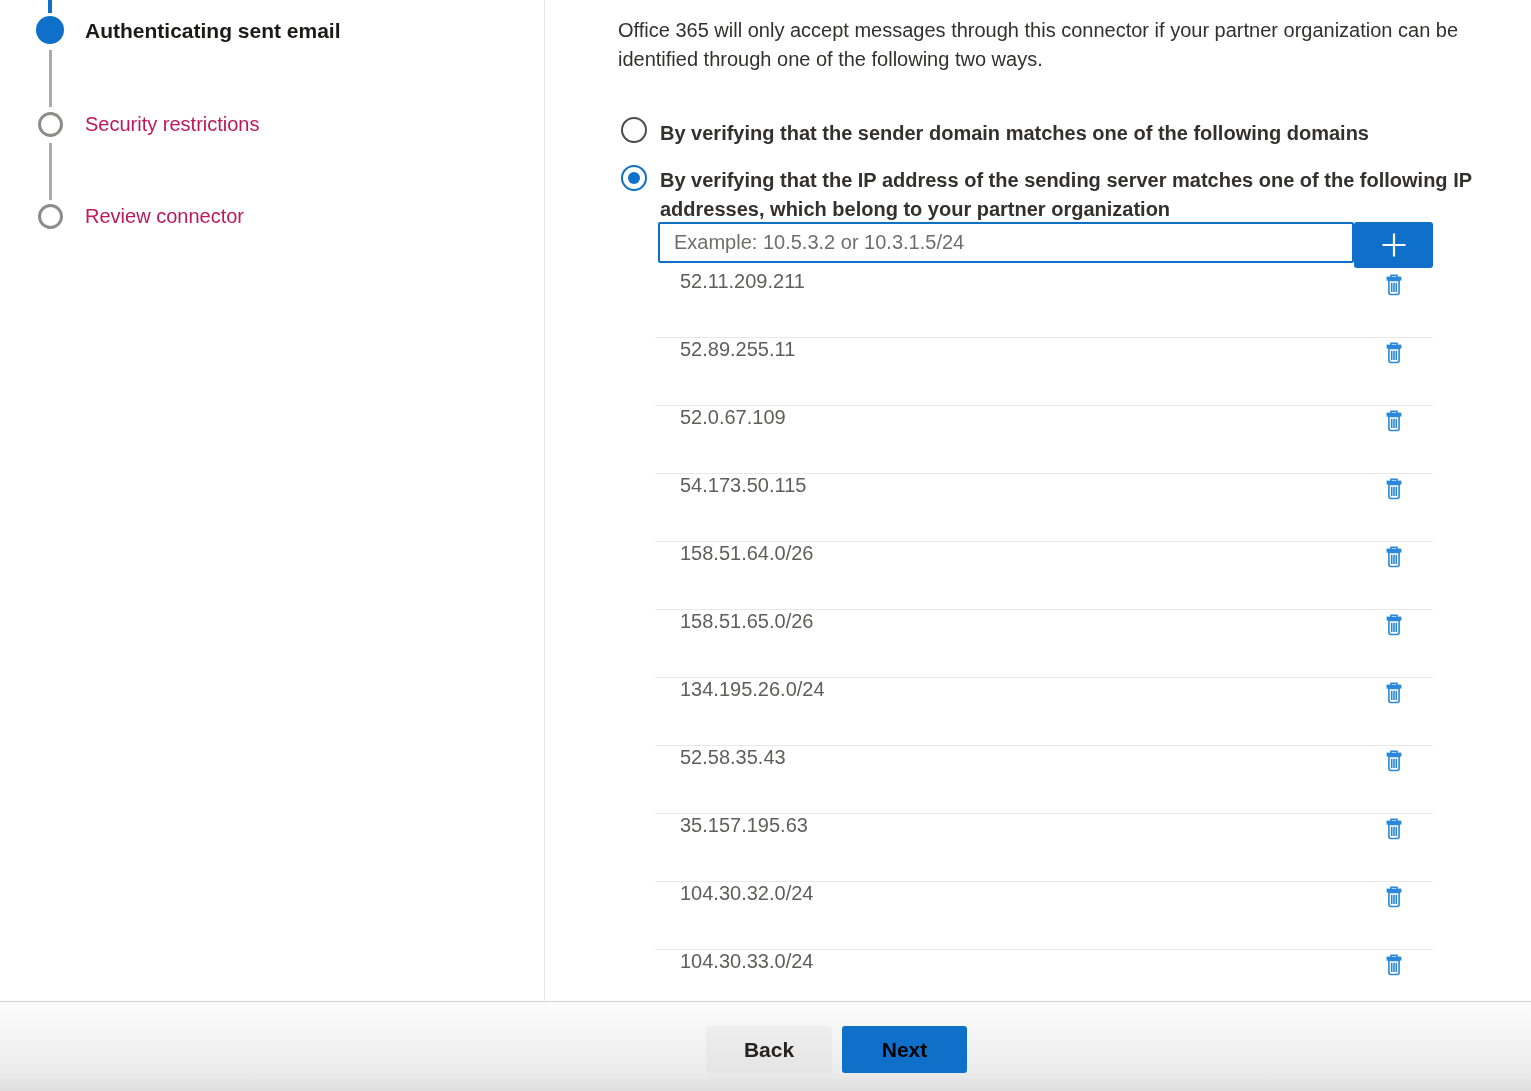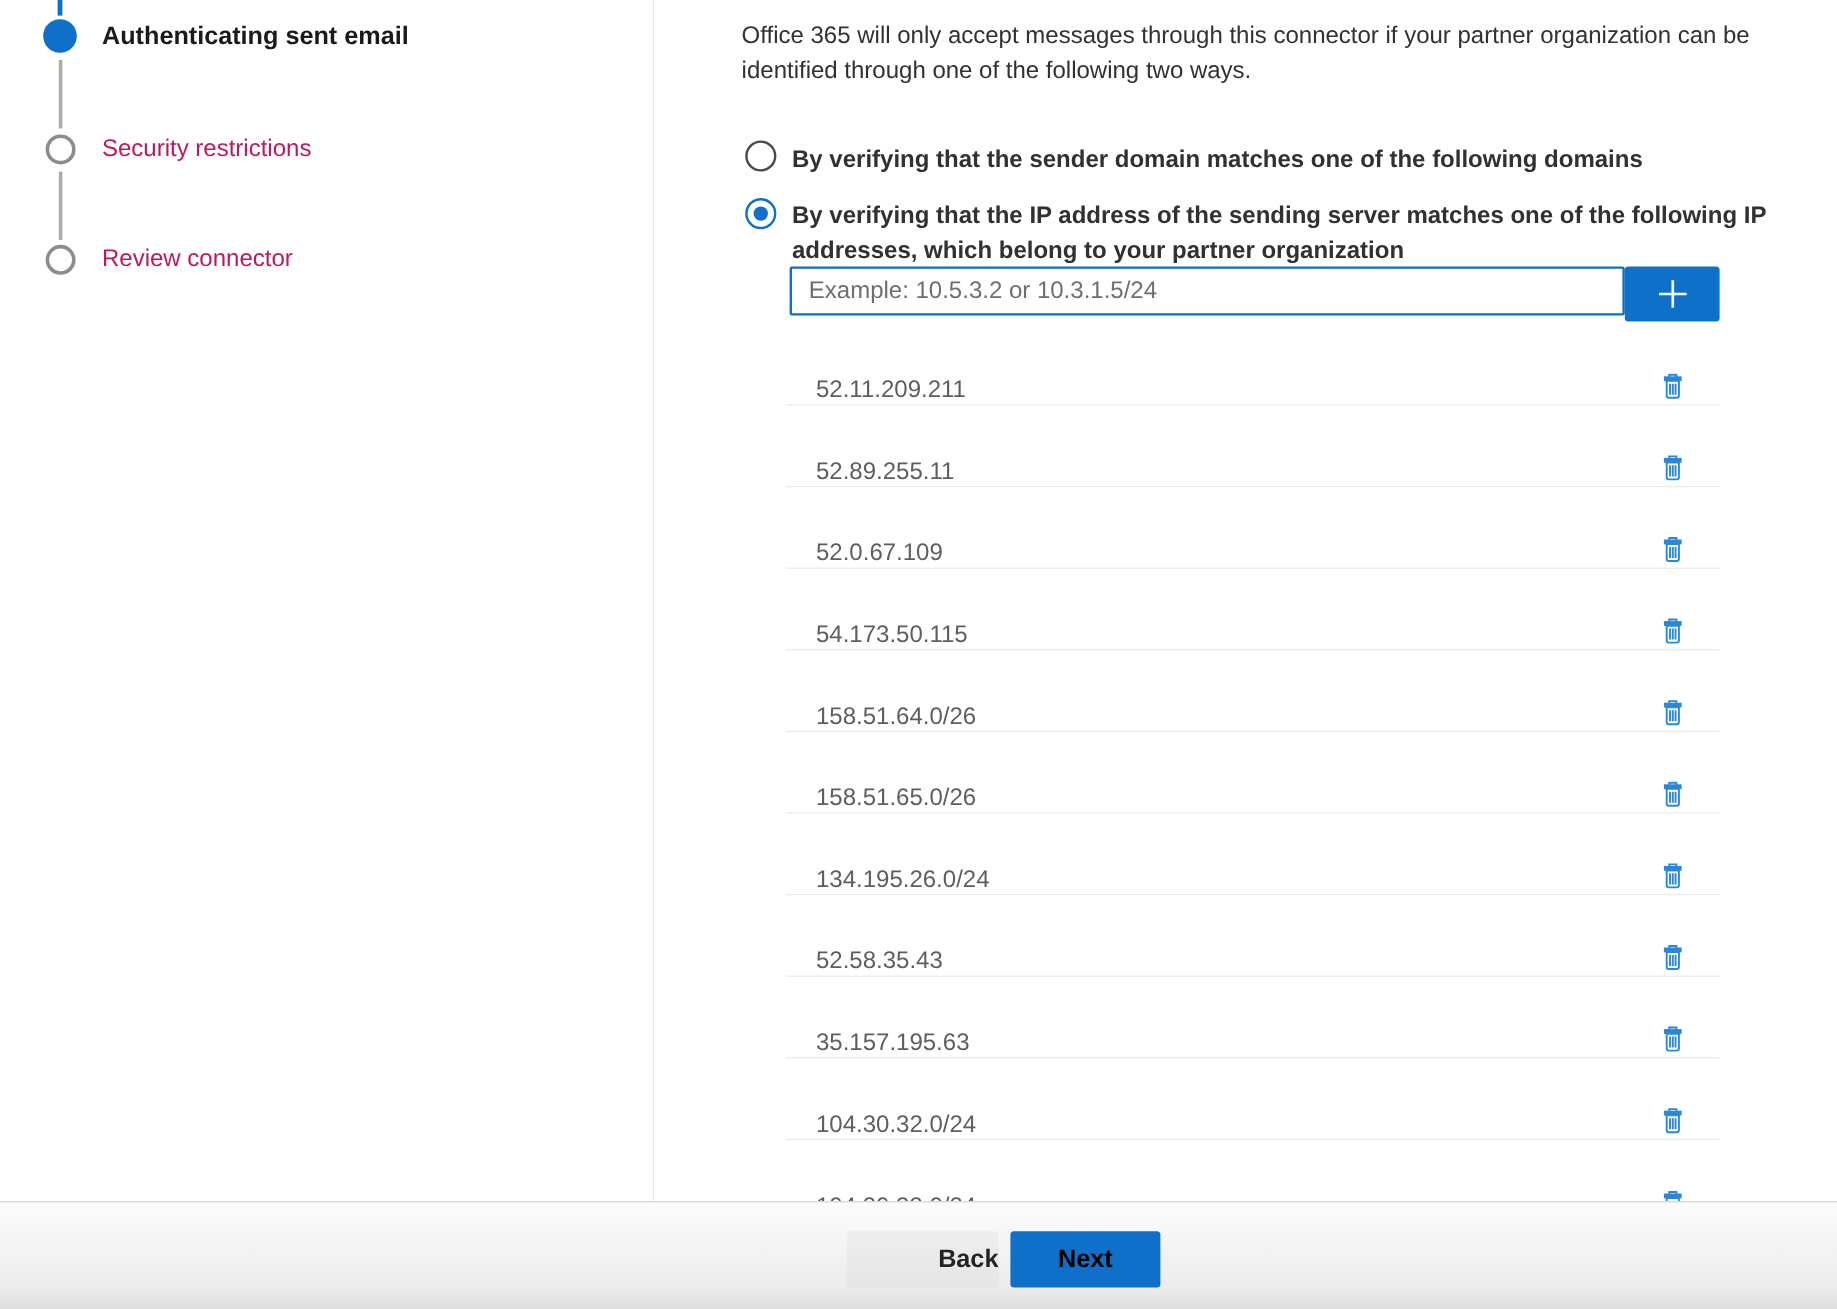--- a/index.html
+++ b/index.html
@@ -84,21 +84,21 @@
     cursor: pointer;
   }
 
   
   .ip-list {
     position: absolute; left: 655px; top: 270px;
     width: 778px; height: 731px; overflow: hidden;
     list-style: none;
   }
   .ip-row {
-    height: 68px; display: flex; align-items: flex-end;
+    height: 68px; display: flex; align-items: flex-start;
     justify-content: space-between;
     border-bottom: 1px solid #e9e9e8;
     padding-left: 25px; padding-right: 24px;
   }
   .ip-row:last-child { border-bottom: none; }
   .ip-text { font-size: 20px; color: #5f5e5c; }
   .del-btn {
     background: none; border: none; cursor: pointer;
     width: 30px; height: 30px;
     display: flex; align-items: center; justify-content: center;
@@ -115,21 +115,20 @@
   .btn {
     position: absolute; top: 24px; height: 47px;
     border: none; border-radius: 3px;
     font-family: "Liberation Sans", sans-serif;
     font-size: 21px; font-weight: bold; cursor: pointer;
   }
   .btn-back {
     left: 706px; width: 126px;
     background: linear-gradient(#eeeeee, #e5e5e5);
     color: #252423;
-    text-align: right;
   }
   .btn-next {
     left: 842px; width: 125px;
     background: var(--accent); color: #000000;
   }
 </style>
 </head>
 <body>
 
 <nav class="sidebar">

